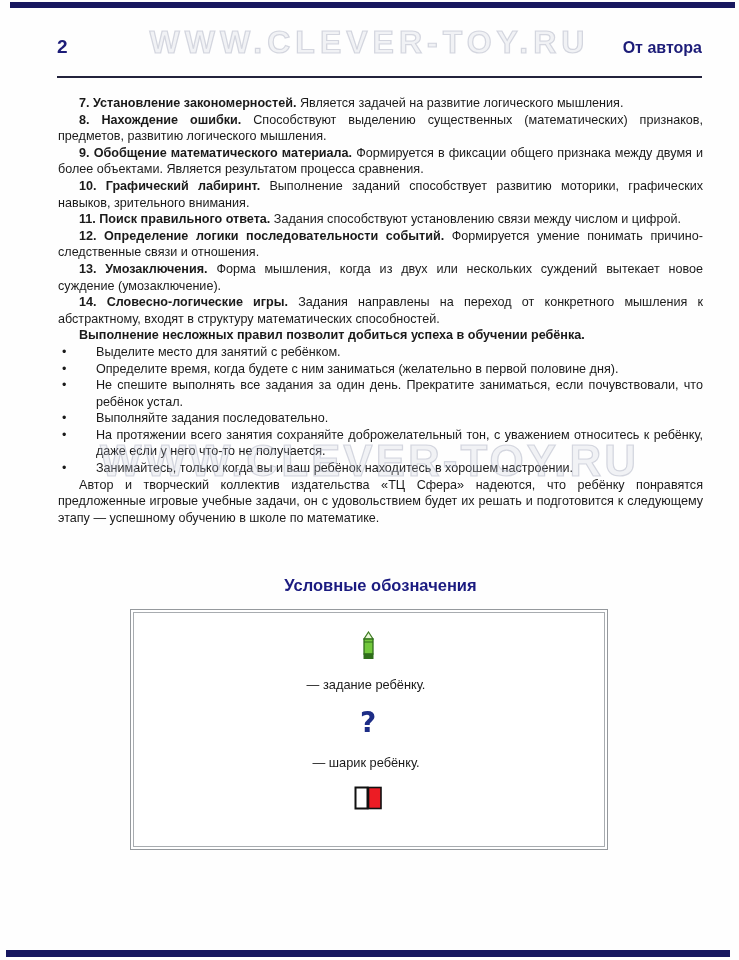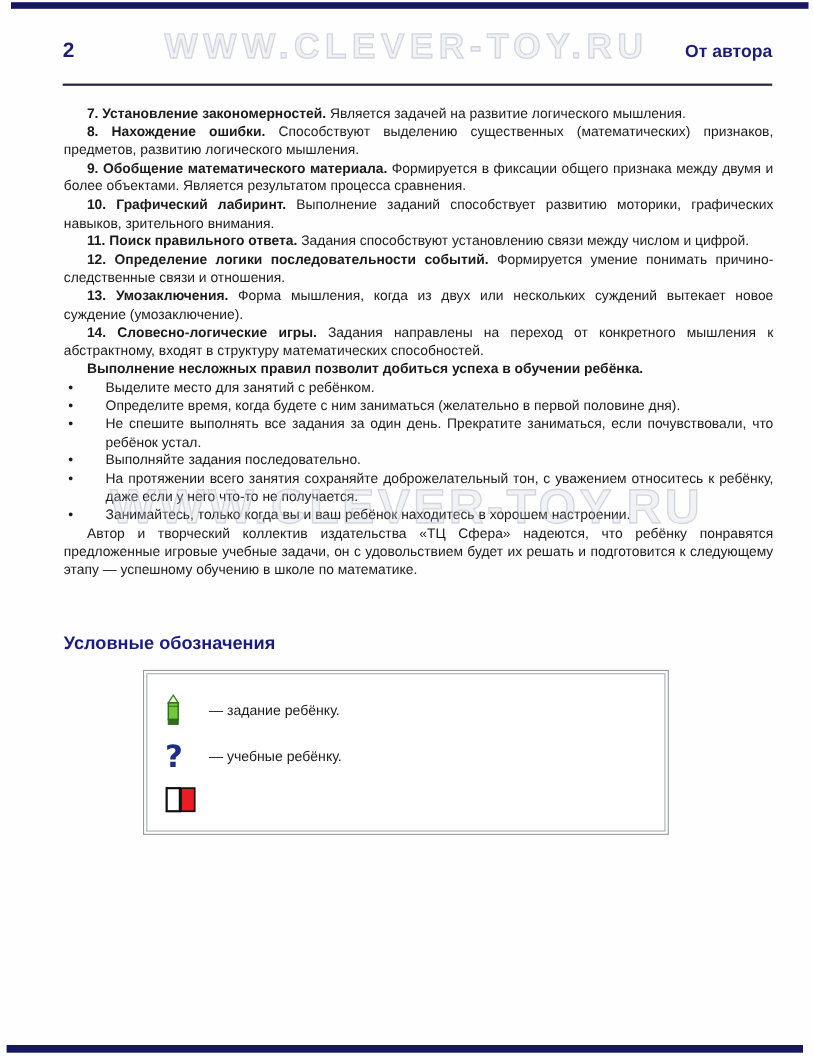--- a/index.html
+++ b/index.html
@@ -35,29 +35,29 @@
   .main { position:absolute; top:95px; left:42px; width:645px; z-index:2;margin-left:16px; }
   .para {
     margin:0; font-size:12.6px; line-height:16.6px; color:#1a1a1a;
     text-align:justify; text-indent:21px;
   }
   .bullet-row { display:flex; font-size:12.6px; line-height:16.6px; color:#1a1a1a; }
   .bullet-dot { flex:0 0 38px; padding-left:4px; box-sizing:border-box; }
   .bullet-text { flex:1; text-align:justify; }
 
   .legend-title {
-    margin:50px 0 14px; text-align:left; color:#1b1b80;
+    margin:50px 0 14px; text-align:center; color:#1b1b80;
     font-size:16.5px; font-weight:bold;
   }
   .legend-box-outer {
     margin-left:72px; width:478px; border:1px solid #95999d; padding:2px;
     box-sizing:border-box; background:#fff;
   }
   .legend-box-inner { border:1px solid #a8acb0; padding:18px 18px 16px 12px; }
-  .legend-row { display:flex; align-items:center; margin-bottom:13px; }
+  .legend-row { display:flex; align-items:center; margin-bottom:13px;flex-direction:column; }
   .legend-row:last-child { margin-bottom:0; }
   .legend-row.align-top { align-items:flex-start; }
   .legend-icon-cell { flex:0 0 44px; display:flex; justify-content:flex-start; padding-left:4px; box-sizing:border-box; }
   .legend-text { flex:1; font-size:12.8px; line-height:20.5px; color:#1a1a1a; text-align:justify; }
   .qmark { font-size:28px; font-weight:bold; color:#1d2d86; line-height:1; font-family:"DejaVu Sans", sans-serif; }
 </style>
 </head>
 <body>
 
 <div class="page">
@@ -130,21 +130,21 @@
               <rect x="3" y="23" width="9" height="4.5" fill="#2e6e1a" stroke="#2e6e1a" stroke-width="1"></rect>
             </svg>
           </div>
           <div class="legend-text">— задание ребёнку.</div>
         </div>
 
         <div class="legend-row">
           <div class="legend-icon-cell">
             <span class="qmark">?</span>
           </div>
-          <div class="legend-text">— учебные ребёнку.</div>
+          <div class="legend-text">— шарик ребёнку.</div>
         </div>
 
 
         <div class="legend-row">
           <div class="legend-icon-cell">
             <svg width="29" height="24" viewBox="0 0 29 24" aria-hidden="true">
               <rect x="1.5" y="1.5" width="12" height="21" fill="#ffffff" stroke="#111111" stroke-width="2"></rect>
               <rect x="14.5" y="1.5" width="12.5" height="21" fill="#ec1c24" stroke="#111111" stroke-width="1.6"></rect>
             </svg>
           </div>

